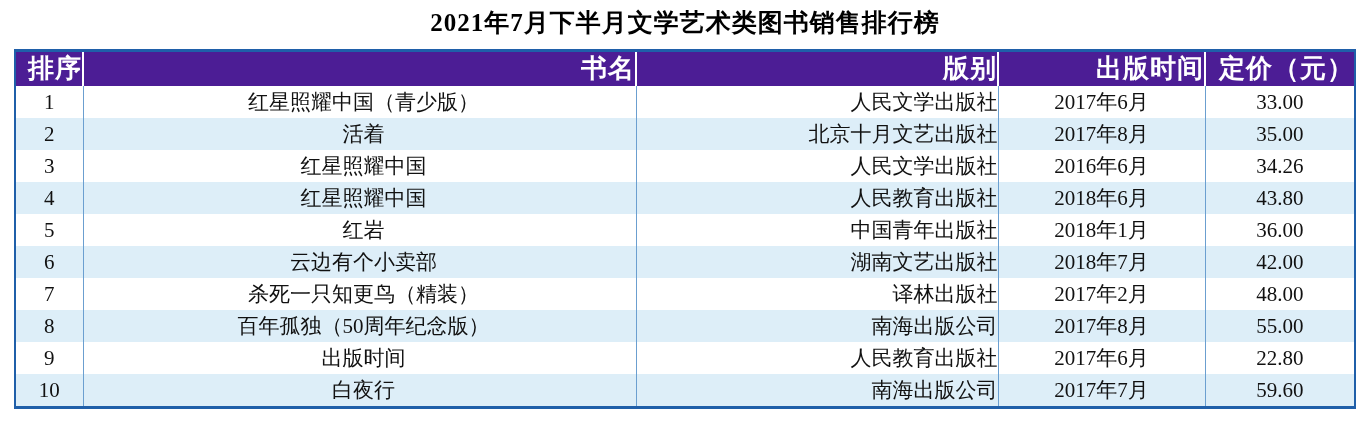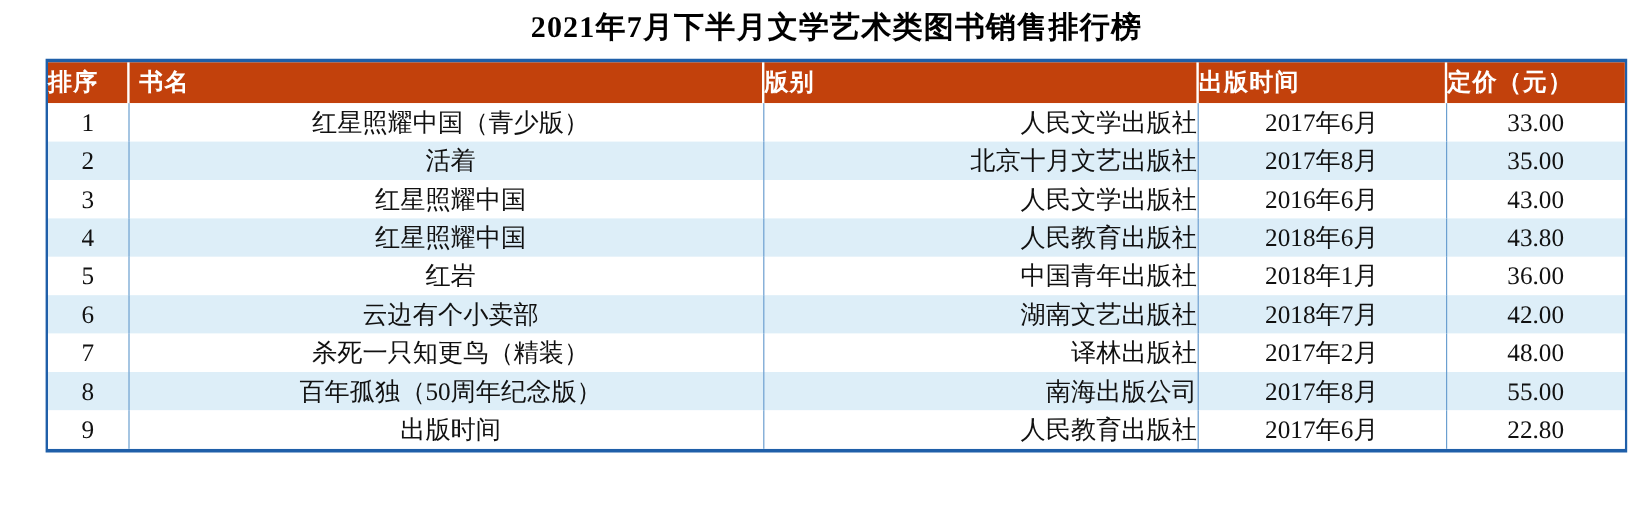--- a/index.html
+++ b/index.html
@@ -12,21 +12,20 @@
     height: 427px;
     font-family: "Liberation Serif", "DejaVu Serif", serif;
     color: #111111;
     overflow: hidden;
   }
   .page {
     width: 1370px;
     height: 341px;
     position: relative;
     box-sizing: border-box;
-    padding-left: 24px;
   }
   .title {
     text-align: center;
     font-size: 25px;
     font-weight: bold;
     letter-spacing: 1px;
     padding-top: 6px;
     padding-bottom: 10px;
     color: #000000;
     font-family: "Liberation Serif", "DejaVu Serif", serif;
@@ -38,28 +37,28 @@
     border-bottom: 3px solid #1f5fa9;
     box-sizing: border-box;
   }
   table.rank {
     width: 100%;
     border-collapse: collapse;
     table-layout: fixed;
     font-size: 21px;
   }
   table.rank thead th {
-    background: #c2410c;
+    background: #4c1d95;
     color: #ffffff;
     font-weight: bold;
-    font-size: 20px;
+    font-size: 26px;
     height: 34px;
     line-height: 34px;
     padding: 0;
-    text-align: left;
+    text-align: right;
     border-right: 2px solid #ffffff;
     letter-spacing: 1px;
   }
   table.rank thead th:last-child {
     border-right: none;
   }
   table.rank tbody td {
     height: 32px;
     line-height: 32px;
     padding: 0;
@@ -113,21 +112,21 @@
           <td class="c-book">活着</td>
           <td class="c-pub">北京十月文艺出版社</td>
           <td class="c-date">2017年8月</td>
           <td class="c-price">35.00</td>
         </tr>
         <tr class="plain">
           <td class="c-rank">3</td>
           <td class="c-book">红星照耀中国</td>
           <td class="c-pub">人民文学出版社</td>
           <td class="c-date">2016年6月</td>
-          <td class="c-price">43.00</td>
+          <td class="c-price">34.26</td>
         </tr>
         <tr class="alt">
           <td class="c-rank">4</td>
           <td class="c-book">红星照耀中国</td>
           <td class="c-pub">人民教育出版社</td>
           <td class="c-date">2018年6月</td>
           <td class="c-price">43.80</td>
         </tr>
         <tr class="plain">
           <td class="c-rank">5</td>
@@ -157,17 +156,24 @@
           <td class="c-date">2017年8月</td>
           <td class="c-price">55.00</td>
         </tr>
         <tr class="plain">
           <td class="c-rank">9</td>
           <td class="c-book">出版时间</td>
           <td class="c-pub">人民教育出版社</td>
           <td class="c-date">2017年6月</td>
           <td class="c-price">22.80</td>
         </tr>
+        <tr class="alt">
+          <td class="c-rank">10</td>
+          <td class="c-book">白夜行</td>
+          <td class="c-pub">南海出版公司</td>
+          <td class="c-date">2017年7月</td>
+          <td class="c-price">59.60</td>
+        </tr>
       </tbody>
     </table>
   </div>
 
 </div>
 
 </body></html>

